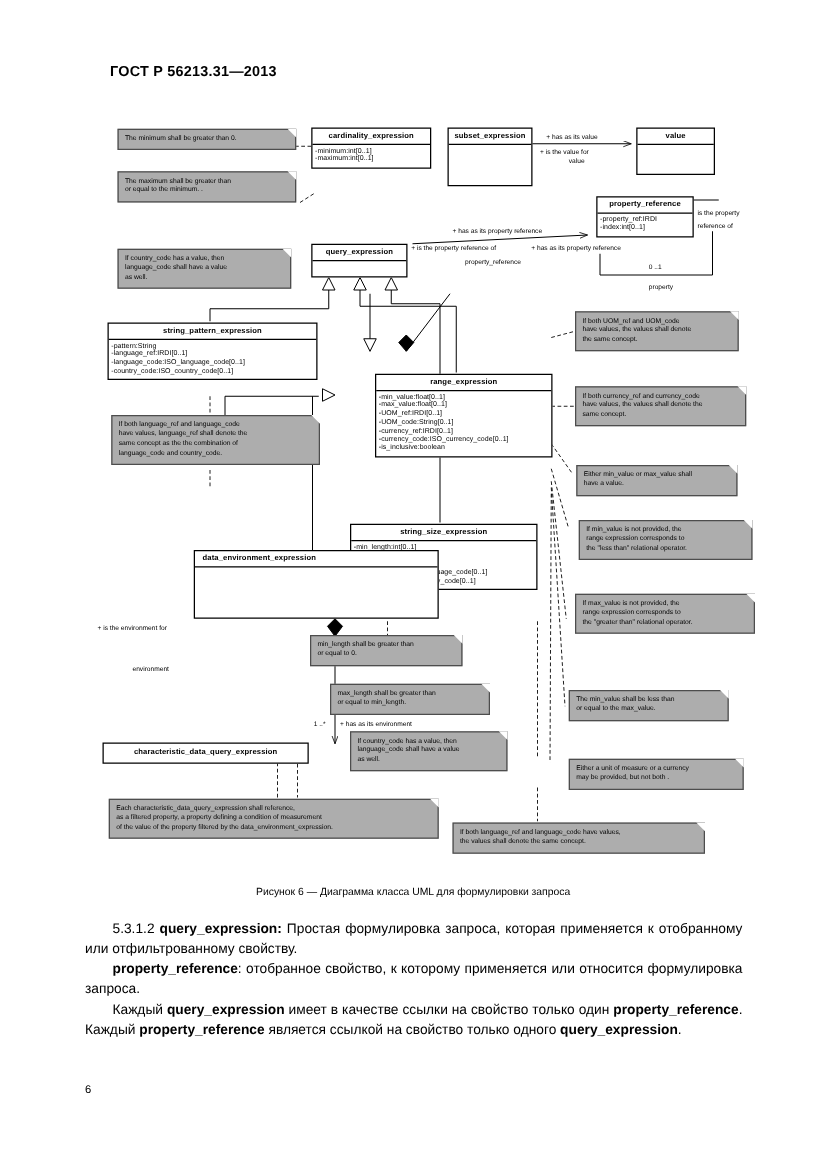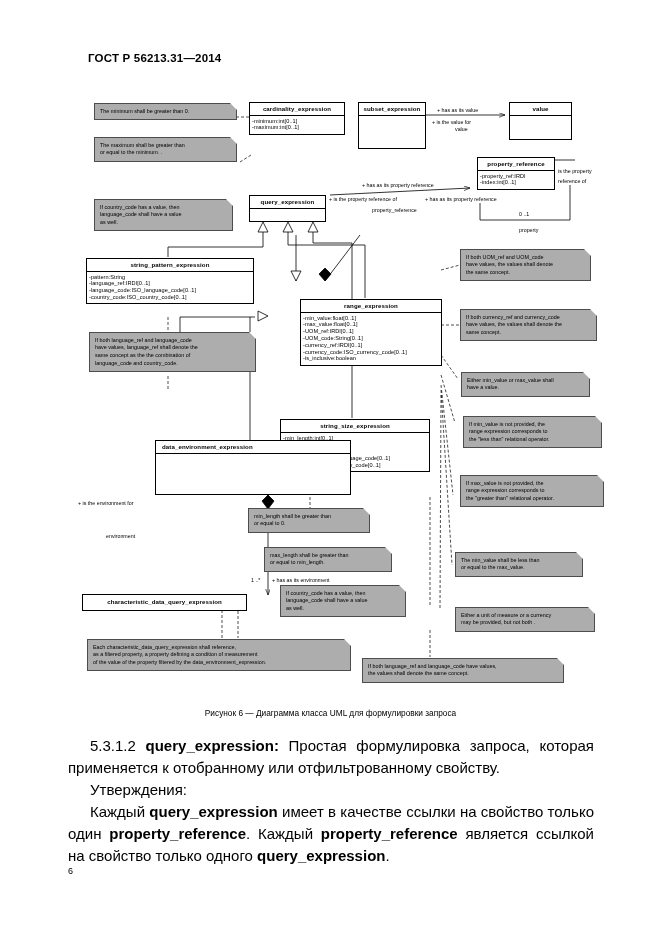--- a/index.html
+++ b/index.html
@@ -116,21 +116,21 @@
     text-align: center;
     font-size: 8.3px;
   }
 
   
   .body-text {
     position: absolute;
     left: 68px;
     top: 735px;
     width: 526px;
-    font-size: 15px;
+    font-size: 11px;
     line-height: 1.47;
     text-align: justify;
   }
   .body-text p {
     margin: 0;
   }
   .body-text p.ind {
     text-indent: 22px;
   }
   .body-text b { font-weight: bold; }
@@ -138,21 +138,21 @@
   .page-number {
     position: absolute;
     left: 68px;
     top: 866px;
     font-size: 9px;
   }
 </style>
 </head>
 <body>
 
-<div class="page-header">ГОСТ Р 56213.31—2014</div>
+<div class="page-header">ГОСТ Р 56213.31—2013</div>
 
 <div id="diagram">
 
   <svg width="661" height="620">
     <defs>
       <marker id="openArrow" markerWidth="9" markerHeight="9" refX="8" refY="3" orient="auto">
         <path d="M0,0 L8,3 L0,6" fill="none" stroke="#000" stroke-width="0.8"></path>
       </marker>
     </defs>
 
@@ -407,17 +407,17 @@
     <p>as a filtered property, a property defining a condition of measurement</p>
     <p>of the value of the property filtered by the data_environment_expression.</p>
   </div>
 
 </div>
 
 <div class="fig-caption">Рисунок 6 — Диаграмма класса UML для формулировки запроса</div>
 
 <div class="body-text">
   <p class="ind"><span>5.3.1.2</span> <b>query_expression:</b><span> Простая формулировка запроса, которая применяется к отобранному или отфильтрованному свойству.</span></p>
-  <p class="ind">Утверждения:</p>
+  <p class="ind"><b>property_reference</b><span>: отобранное свойство, к которому применяется или относится формулировка запроса.</span></p>
   <p class="ind"><span>Каждый </span><b>query_expression</b><span> имеет в качестве ссылки на свойство только один </span><b>property_reference</b><span>.</span> <span>Каждый </span><b>property_reference</b><span> является ссылкой на свойство только одного </span><b>query_expression</b><span>.</span></p>
 </div>
 
 <div class="page-number">6</div>
 
 </body></html>

